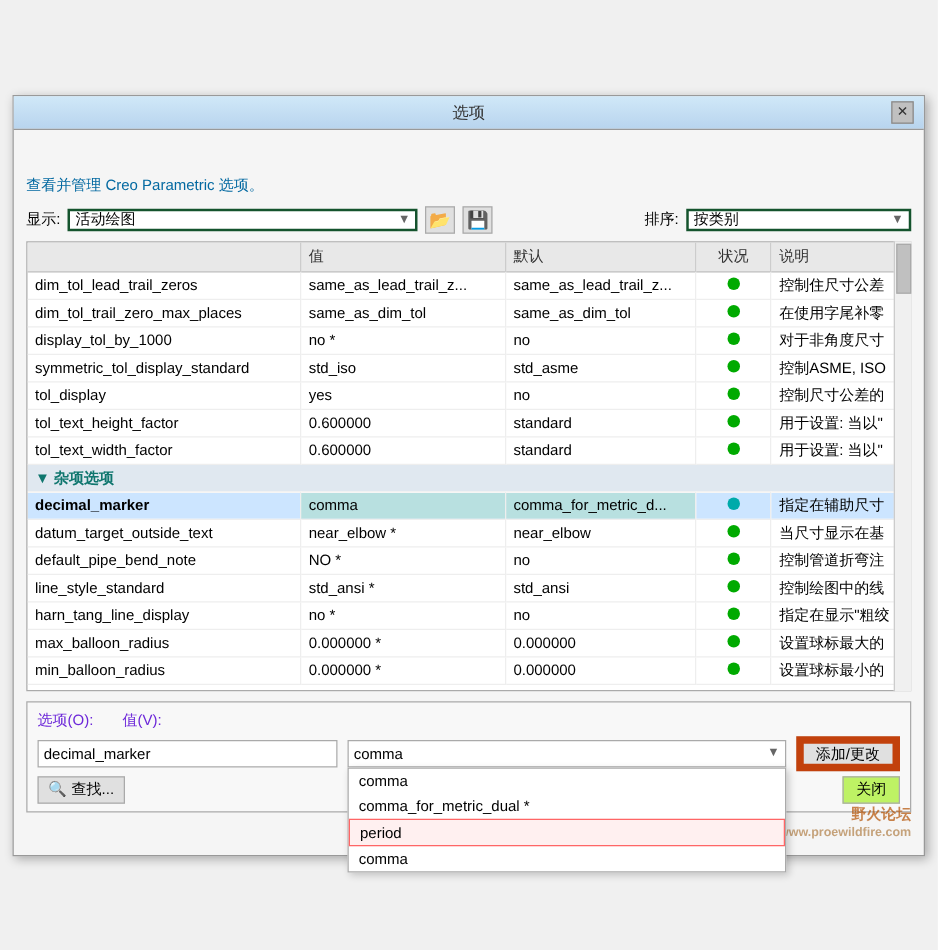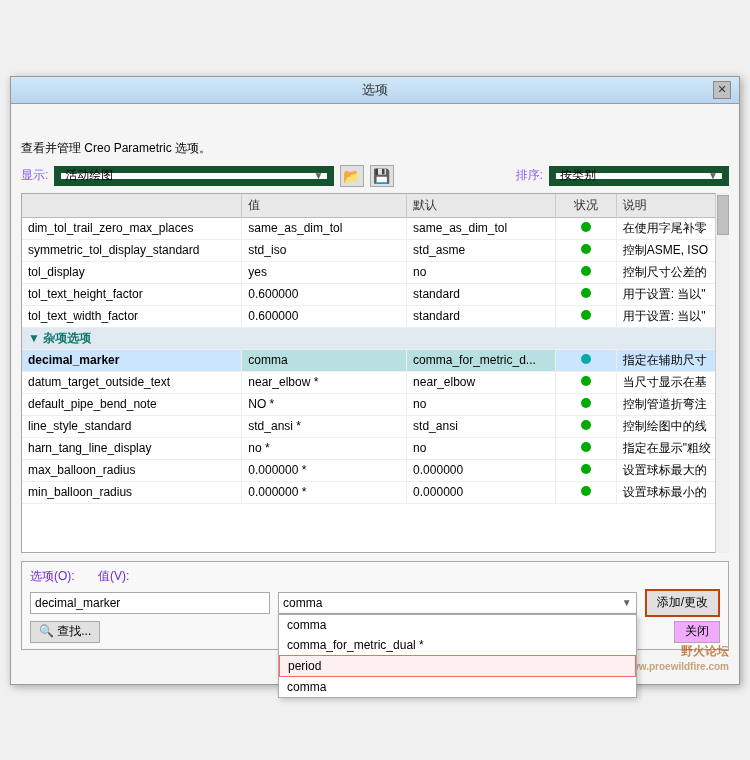--- a/index.html
+++ b/index.html
@@ -50,40 +50,40 @@
       color: #333;
     }
     .dialog-body {
       padding: 8px 10px 6px 10px;
       display: flex;
       flex-direction: column;
       gap: 6px;
     }
     .description-text {
       font-size: 12px;
+      color: #0369a1;
+      margin-bottom: 2px;
+    }
+    .toolbar-row {
+      display: flex;
+      justify-content: space-between;
+      align-items: center;
+    }
+    .toolbar-left, .toolbar-right {
+      display: flex;
+      align-items: center;
+      gap: 6px;
+    }
+    .label-text {
+      font-size: 12px;
       color: #000000;
-      margin-bottom: 2px;
-    }
-    .toolbar-row {
-      display: flex;
-      justify-content: space-between;
-      align-items: center;
-    }
-    .toolbar-left, .toolbar-right {
-      display: flex;
-      align-items: center;
-      gap: 6px;
-    }
-    .label-text {
-      font-size: 12px;
-      color: #8b5cf6;
     }
     .combo-box {
       height: 18px;
-      border: 7px solid #14532d;
+      border: 2px solid #14532d;
       background: white;
       font-size: 12px;
       padding: 3px 4px;
       display: flex;
       align-items: center;
       justify-content: space-between;
       cursor: pointer;
       min-width: 180px;
     }
     .combo-box-wide { min-width: 280px; }
@@ -181,21 +181,21 @@
       height: 22px;
       border: 1px solid #aaa;
       background: white;
       font-size: 12px;
       padding: 0 4px;
     }
     .add-btn {
       height: 28px;
       padding: 0 10px;
       background: #e0e0e0;
-      border: 2px solid #c2410c;
+      border: 6px solid #c2410c;
       cursor: pointer;
       font-size: 12px;
       white-space: nowrap;
     }
     .search-row {
       display: flex;
       align-items: center;
       gap: 6px;
     }
     .search-btn {
@@ -218,21 +218,21 @@
       padding: 0 4px;
       display: flex;
       align-items: center;
       justify-content: space-between;
       cursor: pointer;
       position: relative;
     }
     .close-dialog-btn {
       height: 22px;
       padding: 0 10px;
-      background: #f0abfc;
+      background: #bef264;
       border: 1px solid #aaa;
       cursor: pointer;
       font-size: 12px;
     }
     .col-name { width: 200px; min-width: 200px; }
     .col-value { width: 150px; min-width: 150px; }
     .col-default { width: 130px; min-width: 130px; margin-top: 41px; }
     .col-status { width: 55px; min-width: 55px; text-align: center; }
     .col-desc { width: 100px; }
     .table-wrapper {
@@ -311,26 +311,40 @@
           <thead>
             <tr>
               <th class="col-name"></th>
               <th class="col-value">值</th>
               <th class="col-default">默认</th>
               <th class="col-status">状况</th>
               <th class="col-desc">说明</th>
             </tr>
           </thead>
           <tbody id="table-body">
+          <tr>
+                <td class="col-name">dim_tol_lead_trail_zeros</td>
+                <td class="col-value">same_as_lead_trail_z...</td>
+                <td class="col-default">same_as_lead_trail_z...</td>
+                <td class="col-status" style="text-align: center;"><span class="dot-green"></span></td>
+                <td class="col-desc">控制住尺寸公差</td>
+              </tr>
               <tr>
                 <td class="col-name">dim_tol_trail_zero_max_places</td>
                 <td class="col-value">same_as_dim_tol</td>
                 <td class="col-default">same_as_dim_tol</td>
                 <td class="col-status" style="text-align: center;"><span class="dot-green"></span></td>
                 <td class="col-desc">在使用字尾补零</td>
+              </tr>
+              <tr>
+                <td class="col-name">display_tol_by_1000</td>
+                <td class="col-value">no *</td>
+                <td class="col-default">no</td>
+                <td class="col-status" style="text-align: center;"><span class="dot-green"></span></td>
+                <td class="col-desc">对于非角度尺寸</td>
               </tr>
               <tr>
                 <td class="col-name">symmetric_tol_display_standard</td>
                 <td class="col-value">std_iso</td>
                 <td class="col-default">std_asme</td>
                 <td class="col-status" style="text-align: center;"><span class="dot-green"></span></td>
                 <td class="col-desc">控制ASME, ISO</td>
               </tr>
               <tr>
                 <td class="col-name">tol_display</td>

